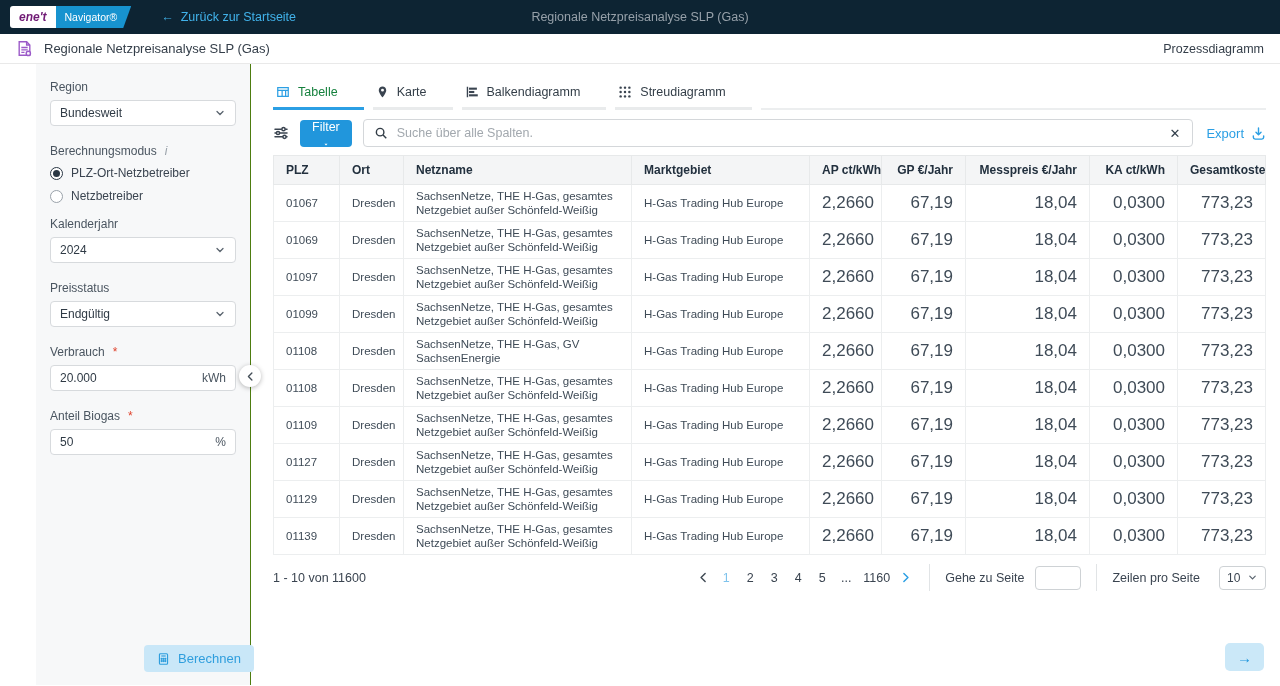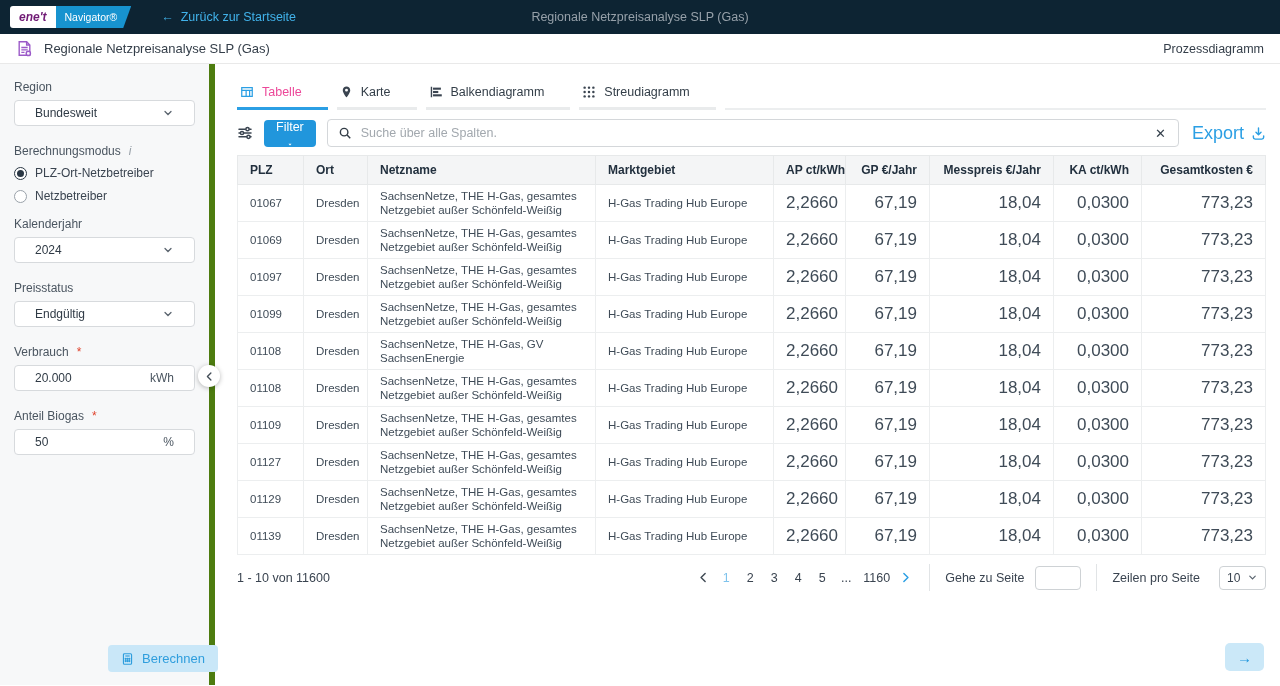--- a/index.html
+++ b/index.html
@@ -14,53 +14,53 @@
   .back-link { margin-left:30px; color:#41b2ea; font-size:12.5px; display:flex; align-items:center; gap:7px; cursor:pointer; }
   .topbar-title { position:absolute; left:50%; transform:translateX(-50%); color:#96a0a9; font-size:12.5px; }
 
   
   .app-header { height:30px; background:#fff; border-bottom:1px solid #e9e9e9; display:flex; align-items:center; padding:0 16px; }
   .app-title { margin-left:11px; font-size:13px; color:#343e49; }
   .header-action { margin-left:auto; font-size:12.5px; color:#343e49; cursor:pointer; }
 
   
   .layout { display:flex; height:621px; position:relative; }
-  .sidebar { width:215px; background:#f7f8f9; border-right:6px solid #4d7c0f; padding:16px 14px; position:relative; flex:none; }
+  .sidebar { width:215px; background:#f7f8f9; border-right:1px solid #4d7c0f; padding:16px 14px; position:relative; flex:none;margin-left:36px; }
   .f-label { font-size:12px; color:#4a5560; margin-bottom:6px; display:flex; align-items:center; gap:8px; }
   .req { color:#e0442e; }
   .info-i { color:#9aa2aa; font-size:12px; font-style:italic; cursor:pointer; }
-  .selectbox, .inputbox { height:26px; background:#fff; border:1px solid #d7dadd; border-radius:4px; display:flex; align-items:center; justify-content:space-between; padding:0 20px; font-size:12px; color:#2f3a45; margin-bottom:18px; cursor:pointer; }
+  .selectbox, .inputbox { height:26px; background:#fff; border:1px solid #d7dadd; border-radius:4px; display:flex; align-items:center; justify-content:space-between; padding:0 9px; font-size:12px; color:#2f3a45; margin-bottom:18px; cursor:pointer; }
   .inputbox input { border:none; outline:none; width:110px; font-size:12px; color:#2f3a45; font-family:"Liberation Sans",sans-serif; background:transparent; }
   .unit { color:#4a5560; font-size:12px; }
   .radio-row { display:flex; align-items:center; gap:8px; height:18px; margin-bottom:5px; font-size:12px; color:#3a4450; cursor:pointer; }
   .radio { width:13px; height:13px; border-radius:50%; border:1.5px solid #9aa2aa; position:relative; flex:none; background:#fff; }
   .radio.sel { border-color:#2a3744; }
   .radio.sel::after { content:""; position:absolute; inset:2px; border-radius:50%; background:#2a3744; }
   .mode-group { margin-bottom:12px; }
   .caret { flex:none; }
   .collapse-btn { position:absolute; right:-11px; top:301px; width:22px; height:22px; border-radius:50%; background:#fff; box-shadow:0 1px 5px rgba(0,0,0,.28); display:flex; align-items:center; justify-content:center; cursor:pointer; z-index:5; }
   .calc-btn { position:absolute; left:108px; bottom:13px; height:27px; background:#c9e7f8; color:#2f9edd; border:none; border-radius:4px; font-size:13px; display:flex; align-items:center; gap:8px; padding:0 13px; cursor:pointer; font-family:"Liberation Sans",sans-serif; }
 
   
   .main { flex:1; padding:14px 14px 0 22px; position:relative; min-width:0; }
   .tabs { display:flex; align-items:flex-end; }
   .tab { display:flex; align-items:center; gap:8px; font-size:12.5px; color:#333e48; padding:7px 26px 8px 3px; border-bottom:3px solid #e9ebec; margin-right:9px; cursor:pointer; white-space:nowrap; }
-  .tab.active { color:#ec4899; border-bottom-color:#2b9fe4; }
+  .tab.active { color:#15803d; border-bottom-color:#2b9fe4; }
   .tab.active svg { color:#2b9fe4; }
   .tab svg { color:#3a4450; }
   .tabs-filler { flex:1; border-bottom:2px solid #eceeef; height:30px; }
 
   .toolbar { display:flex; align-items:center; gap:11px; margin-top:9px; }
   .icon-btn { background:none; border:none; cursor:pointer; color:#3a4450; display:flex; padding:0; }
   .filter-btn { background:#2196dc; border:none; color:#fff; height:27px; border-radius:4px; padding:0 12px; font-size:12.5px; display:flex; align-items:center; gap:8px; cursor:pointer; font-family:"Liberation Sans",sans-serif;flex-direction:column; }
   .searchbox { flex:1; height:28px; border:1px solid #d4d7da; border-radius:4px; display:flex; align-items:center; padding:0 10px; gap:9px; background:#fff; }
   .searchbox input { flex:1; border:none; outline:none; font-size:12.5px; color:#333; font-family:"Liberation Sans",sans-serif; }
   .searchbox input::placeholder { color:#a2a8ae; }
   .clear-btn { background:none; border:none; color:#34404c; font-size:13px; cursor:pointer; padding:0 2px; }
-  .export-link { color:#2b9fe4; font-size:18px; display:flex; align-items:center; gap:7px; cursor:pointer; margin-left:2px; white-space:nowrap; }
+  .export-link { color:#2b9fe4; font-size:13px; display:flex; align-items:center; gap:7px; cursor:pointer; margin-left:2px; white-space:nowrap; }
 
   
   .table-wrap { margin-top:8px; }
   table { width:100%; border-collapse:collapse; table-layout:fixed; }
   th { background:#f4f5f6; font-size:12px; font-weight:bold; color:#22303e; text-align:left; padding:7px 12px; border:1px solid #e7e9ea; white-space:nowrap; overflow:hidden; }
   td { font-size:11.5px; color:#3f4b57; padding:4px 12px; border:1px solid #eceeef; line-height:1.22; vertical-align:middle; height:35px; overflow:hidden; }
   th.num, td.num { text-align:right; }
   td.num { font-size:17px; }
 
   

